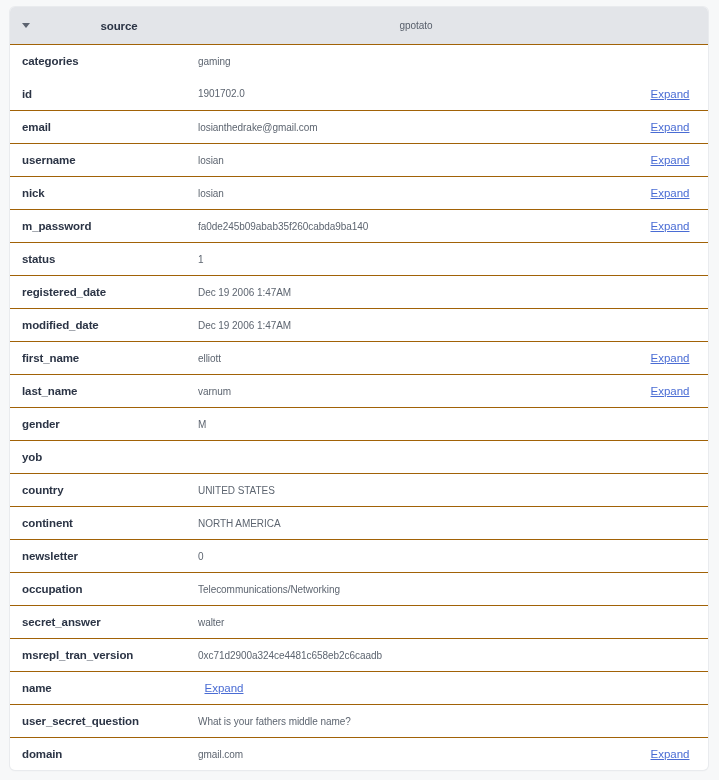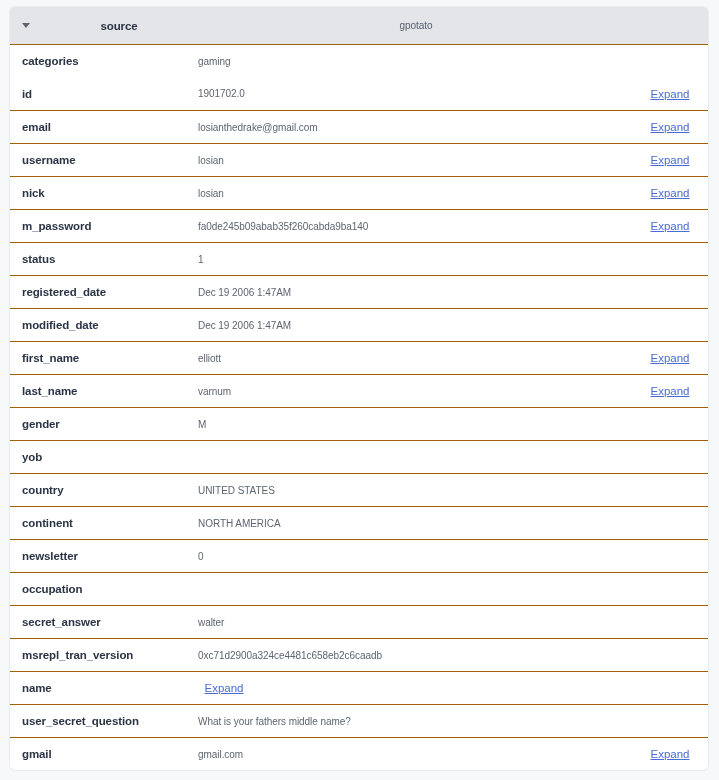--- a/index.html
+++ b/index.html
@@ -196,20 +196,21 @@
         <span class="val">NORTH AMERICA</span>
         <span class="expand-cell"></span>
       </div>
       <div class="row">
         <span class="key">newsletter</span>
         <span class="val">0</span>
         <span class="expand-cell"></span>
       </div>
       <div class="row">
         <span class="key">occupation</span>
+        <span class="val">Telecommunications/Networking</span>
         <span class="expand-cell"></span>
       </div>
       <div class="row">
         <span class="key">secret_answer</span>
         <span class="val">walter</span>
         <span class="expand-cell"></span>
       </div>
       <div class="row">
         <span class="key">msrepl_tran_version</span>
         <span class="val">0xc71d2900a324ce4481c658eb2c6caadb</span>
@@ -218,19 +219,19 @@
       <div class="row">
         <span class="key">name</span>
         <span class="expand-cell"><span class="expand-link">Expand</span></span>
       </div>
       <div class="row">
         <span class="key">user_secret_question</span>
         <span class="val">What is your fathers middle name?</span>
         <span class="expand-cell"></span>
       </div>
       <div class="row">
-        <span class="key">gmail</span>
+        <span class="key">domain</span>
         <span class="val">gmail.com</span>
         <span class="expand-cell"><span class="expand-link">Expand</span></span>
       </div>
     </div>
 
 </div>
 
 </body></html>

